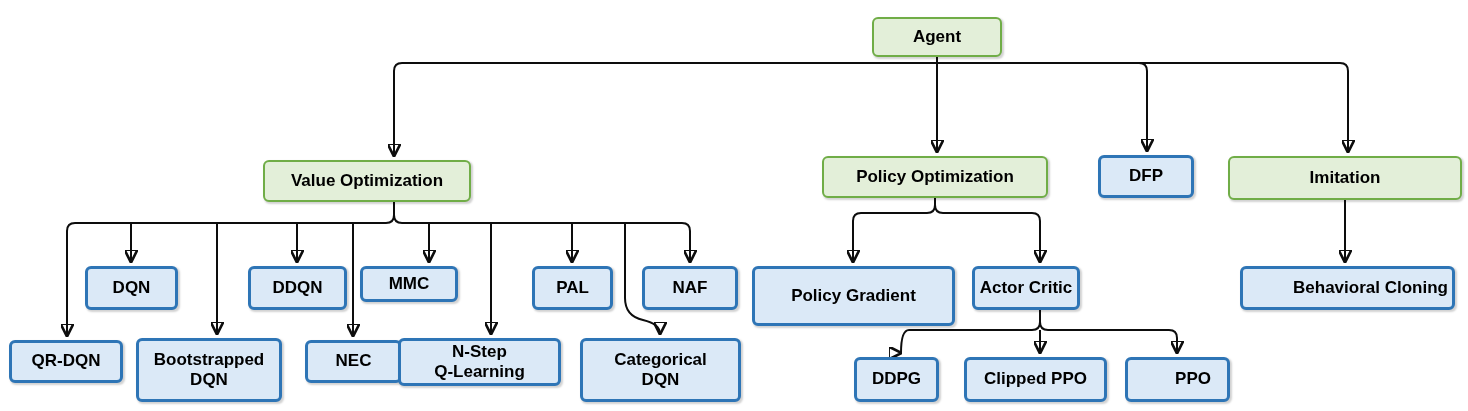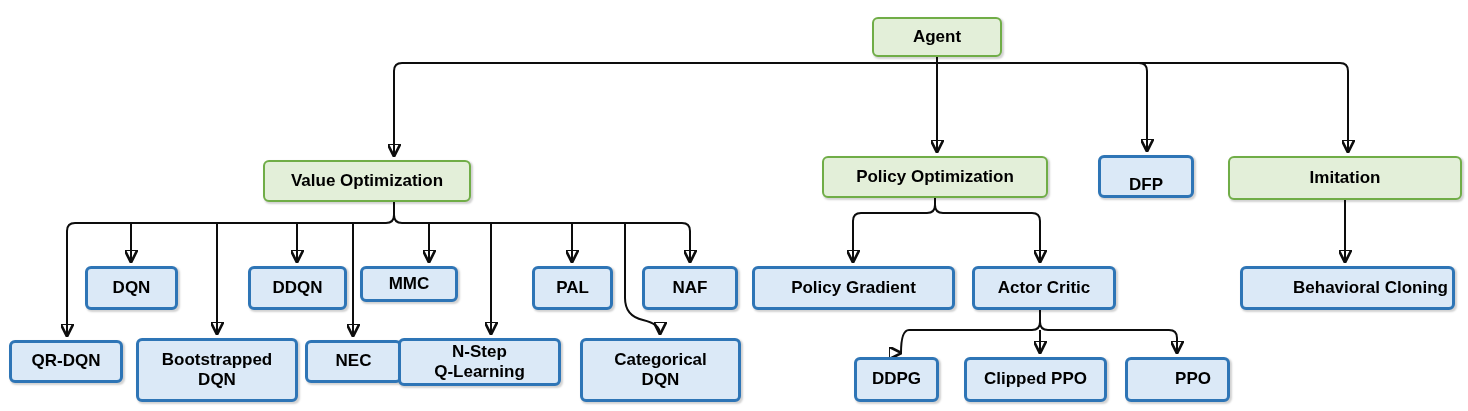--- a/index.html
+++ b/index.html
@@ -88,21 +88,21 @@
   <div class="node category" style="left:872px; top:5px; width:130px; height:40px;margin-top:12px;">
     <span class="node-label">Agent</span>
   </div>
 
   <div class="node category" style="left:263px; top:160px; width:208px; height:42px;">
     <span class="node-label">Value Optimization</span>
   </div>
   <div class="node category" style="left:822px; top:156px; width:226px; height:42px;">
     <span class="node-label">Policy Optimization</span>
   </div>
-  <div class="node algorithm" style="left:1098px; top:155px; width:96px; height:43px;align-items:flex-end;">
+  <div class="node algorithm" style="left:1098px; top:155px; width:96px; height:43px;">
     <span class="node-label">DFP</span>
   </div>
   <div class="node category" style="left:1228px; top:156px; width:234px; height:44px;">
     <span class="node-label">Imitation</span>
   </div>
 
   <div class="node algorithm" style="left:85px; top:266px; width:93px; height:44px;">
     <span class="node-label">DQN</span>
   </div>
   <div class="node algorithm" style="left:248px; top:266px; width:99px; height:44px;">
@@ -114,40 +114,40 @@
   <div class="node algorithm" style="left:532px; top:266px; width:81px; height:44px;">
     <span class="node-label">PAL</span>
   </div>
   <div class="node algorithm" style="left:642px; top:266px; width:96px; height:44px;">
     <span class="node-label">NAF</span>
   </div>
 
   <div class="node algorithm" style="left:9px; top:340px; width:114px; height:43px;">
     <span class="node-label">QR-DQN</span>
   </div>
-  <div class="node algorithm" style="left:136px; top:338px; width:162px; height:64px;">
+  <div class="node algorithm" style="left:136px; top:338px; width:146px; height:64px;">
     <span class="node-label">Bootstrapped
 DQN</span>
   </div>
   <div class="node algorithm" style="left:305px; top:340px; width:97px; height:43px;">
     <span class="node-label">NEC</span>
   </div>
   <div class="node algorithm" style="left:398px; top:338px; width:163px; height:48px;text-align:center;">
     <span class="node-label">N-Step
 Q-Learning</span>
   </div>
   <div class="node algorithm" style="left:580px; top:338px; width:161px; height:64px;">
     <span class="node-label">Categorical
 DQN</span>
   </div>
 
-  <div class="node algorithm" style="left:752px; top:266px; width:203px; height:44px;">
+  <div class="node algorithm" style="left:752px; top:266px; width:203px; height:60px;">
     <span class="node-label">Policy Gradient</span>
   </div>
-  <div class="node algorithm" style="left:972px; top:266px; width:144px; height:44px;">
+  <div class="node algorithm" style="left:972px; top:266px; width:108px; height:44px;">
     <span class="node-label">Actor Critic</span>
   </div>
 
   <div class="node algorithm" style="left:854px; top:357px; width:85px; height:45px;">
     <span class="node-label">DDPG</span>
   </div>
   <div class="node algorithm" style="left:964px; top:357px; width:143px; height:45px;">
     <span class="node-label">Clipped PPO</span>
   </div>
   <div class="node algorithm" style="left:1125px; top:357px; width:105px; height:45px;padding-left:31px;">

